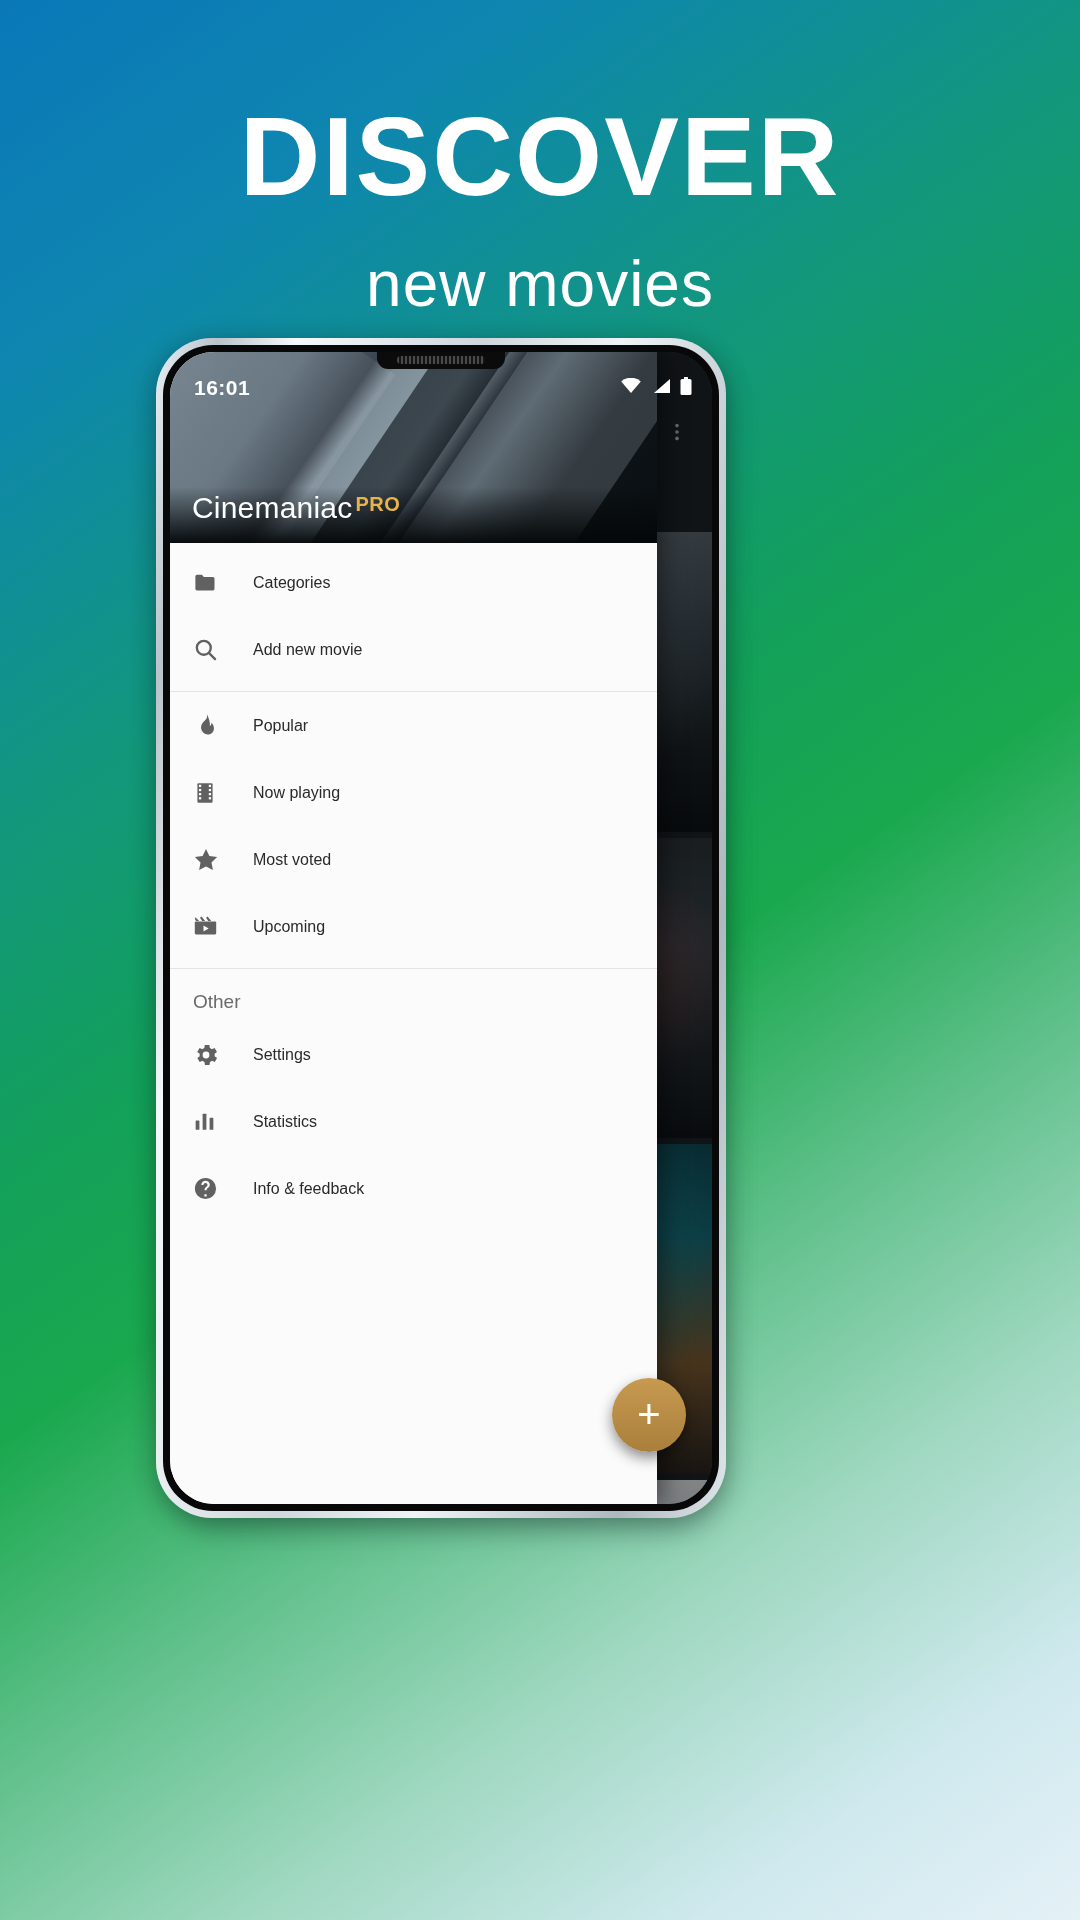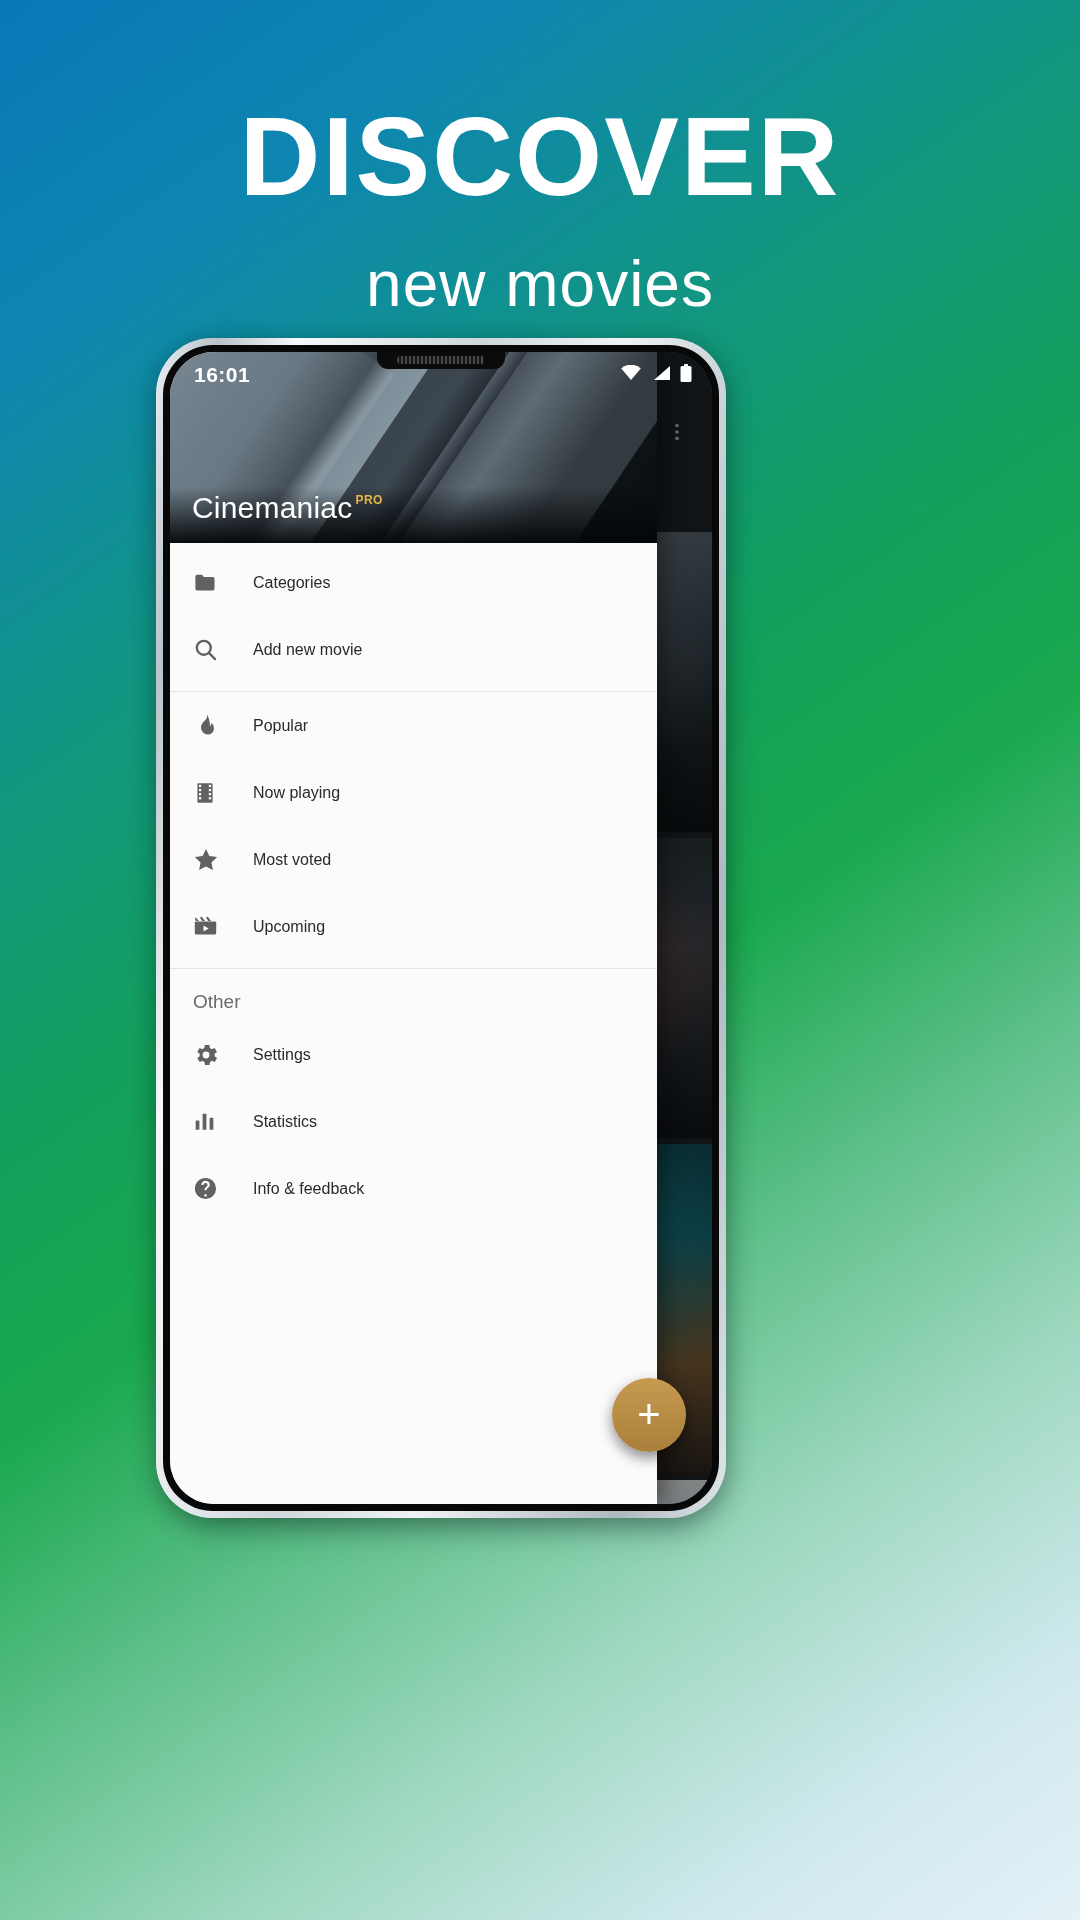--- a/index.html
+++ b/index.html
@@ -61,21 +61,21 @@
   .speaker {
     position:absolute; top:4px; left:50%; transform:translateX(-50%);
     width:88px; height:8px; border-radius:4px;
     background:repeating-linear-gradient(90deg,#4a4a4a 0 2px,#141414 2px 4px);
   }
 
   
   .app-root { position:absolute; inset:0; background:#1d2428; }
 
   .statusbar {
-    position:absolute; top:0; left:0; right:0; height:46px; z-index:30;
+    position:absolute; top:13px; left:0; right:0; height:46px; z-index:30;
     display:flex; align-items:center; justify-content:space-between;
     padding:0 20px 0 24px; color:#ffffff;
   }
   .sb-time { font-size:21px; font-weight:bold; letter-spacing:.5px; }
   .sb-icons { display:flex; align-items:center; gap:9px; }
 
   
   .content-col { position:absolute; top:0; right:0; width:312px; bottom:0; background:#1d2428; }
   .app-toolbar {
     position:absolute; top:46px; right:0; width:312px; height:72px;
@@ -156,21 +156,21 @@
     transform:rotate(34deg);background:rgba(12,18,24,.62);}
   .dh-stripe3{position:absolute;left:58%;top:-40%;width:30%;height:220%;
     transform:rotate(34deg);background:rgba(190,205,215,.22);}
   .dh-dark{position:absolute;left:0;right:0;bottom:0;height:56px;
     background:linear-gradient(180deg,rgba(6,10,13,0),rgba(4,7,9,.96));}
   .app-name {
     position:absolute; left:22px; bottom:18px; color:#ffffff;
     font-size:30px; font-weight:normal; letter-spacing:.2px;
     display:flex; align-items:flex-start; gap:3px;
   }
-  .app-pro { color:#e8b44a; font-size:12px; font-weight:bold; margin-top:2px; letter-spacing:.5px; }
+  .app-pro { color:#e8b44a; font-size:20px; font-weight:bold; margin-top:2px; letter-spacing:.5px; }
 
   .drawer-body { flex:1; overflow:hidden; padding-top:6px; background:#fbfbfb; }
   .nav-item {
     height:67px; display:flex; align-items:center; padding-left:22px; cursor:pointer;
   }
   .nav-ico { width:46px; display:flex; align-items:center; justify-content:flex-start; color:#616161; flex:none; }
   .nav-label { font-size:16px; color:#2a2a2a; margin-left:15px; }
   .divider { height:1px; background:#e4e4e4; margin:8px 0 0 0; }
   .section-title {
     font-size:19px; color:#6b6b6b; padding:22px 0 8px 23px;

